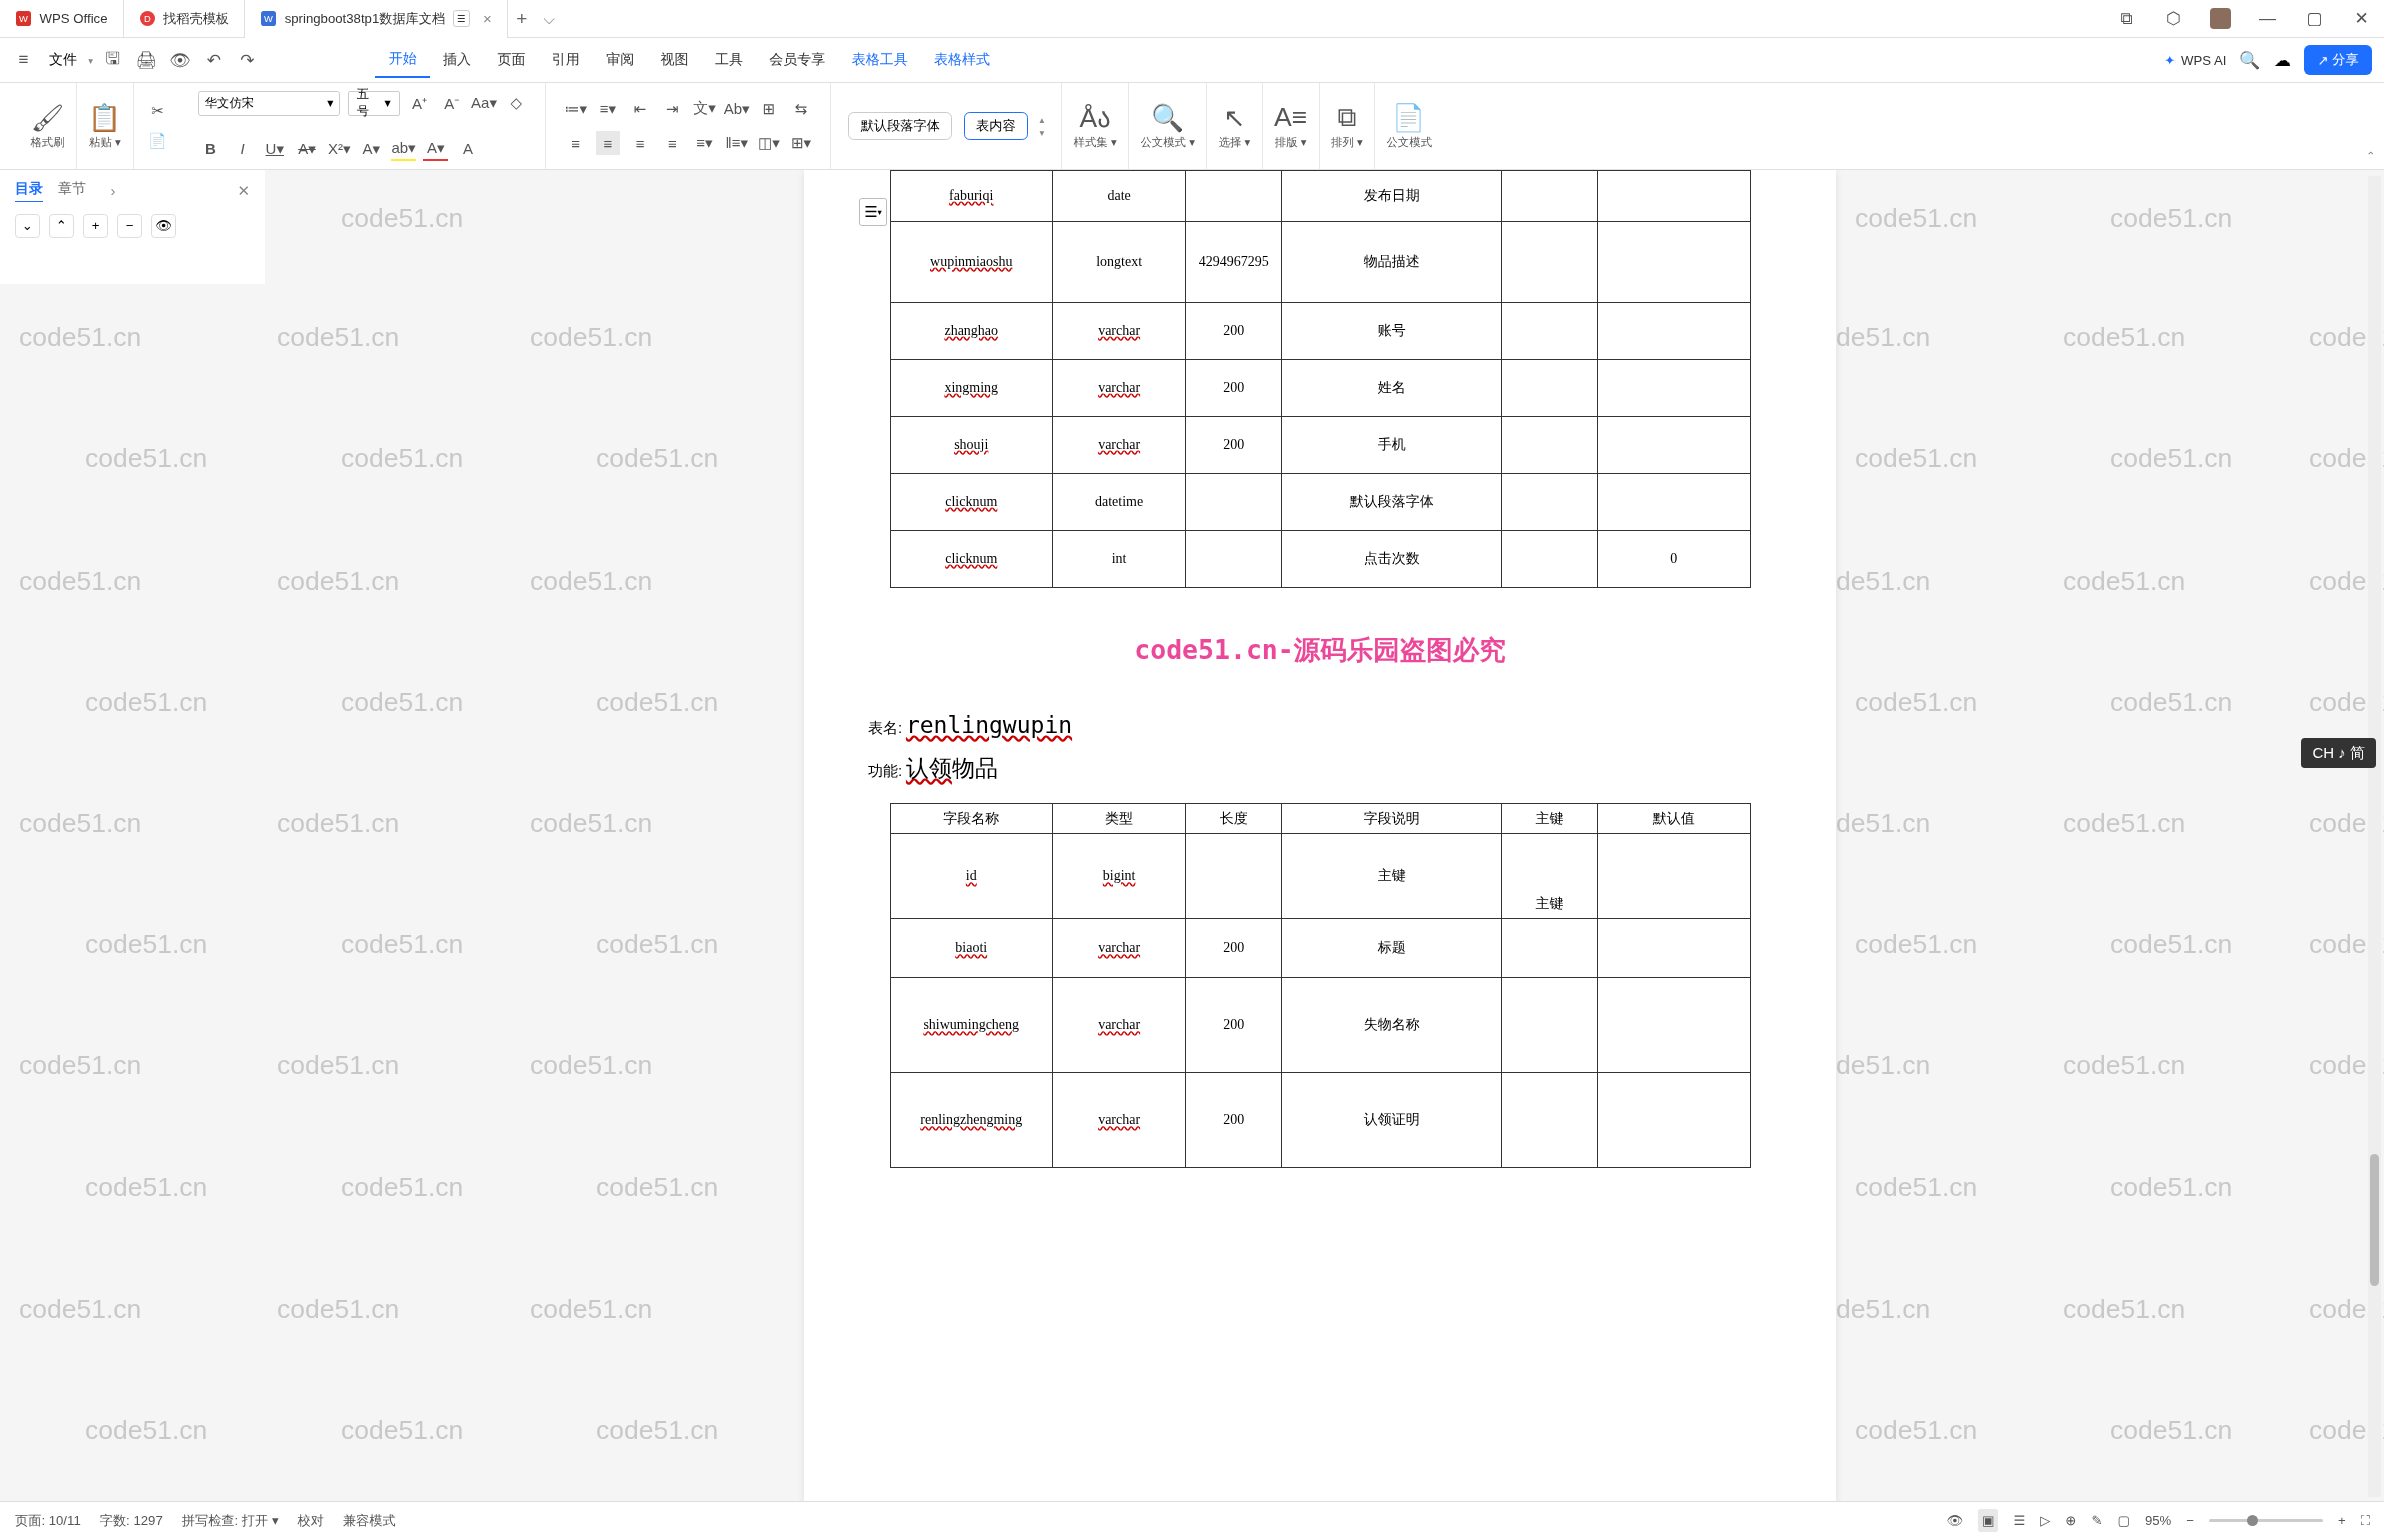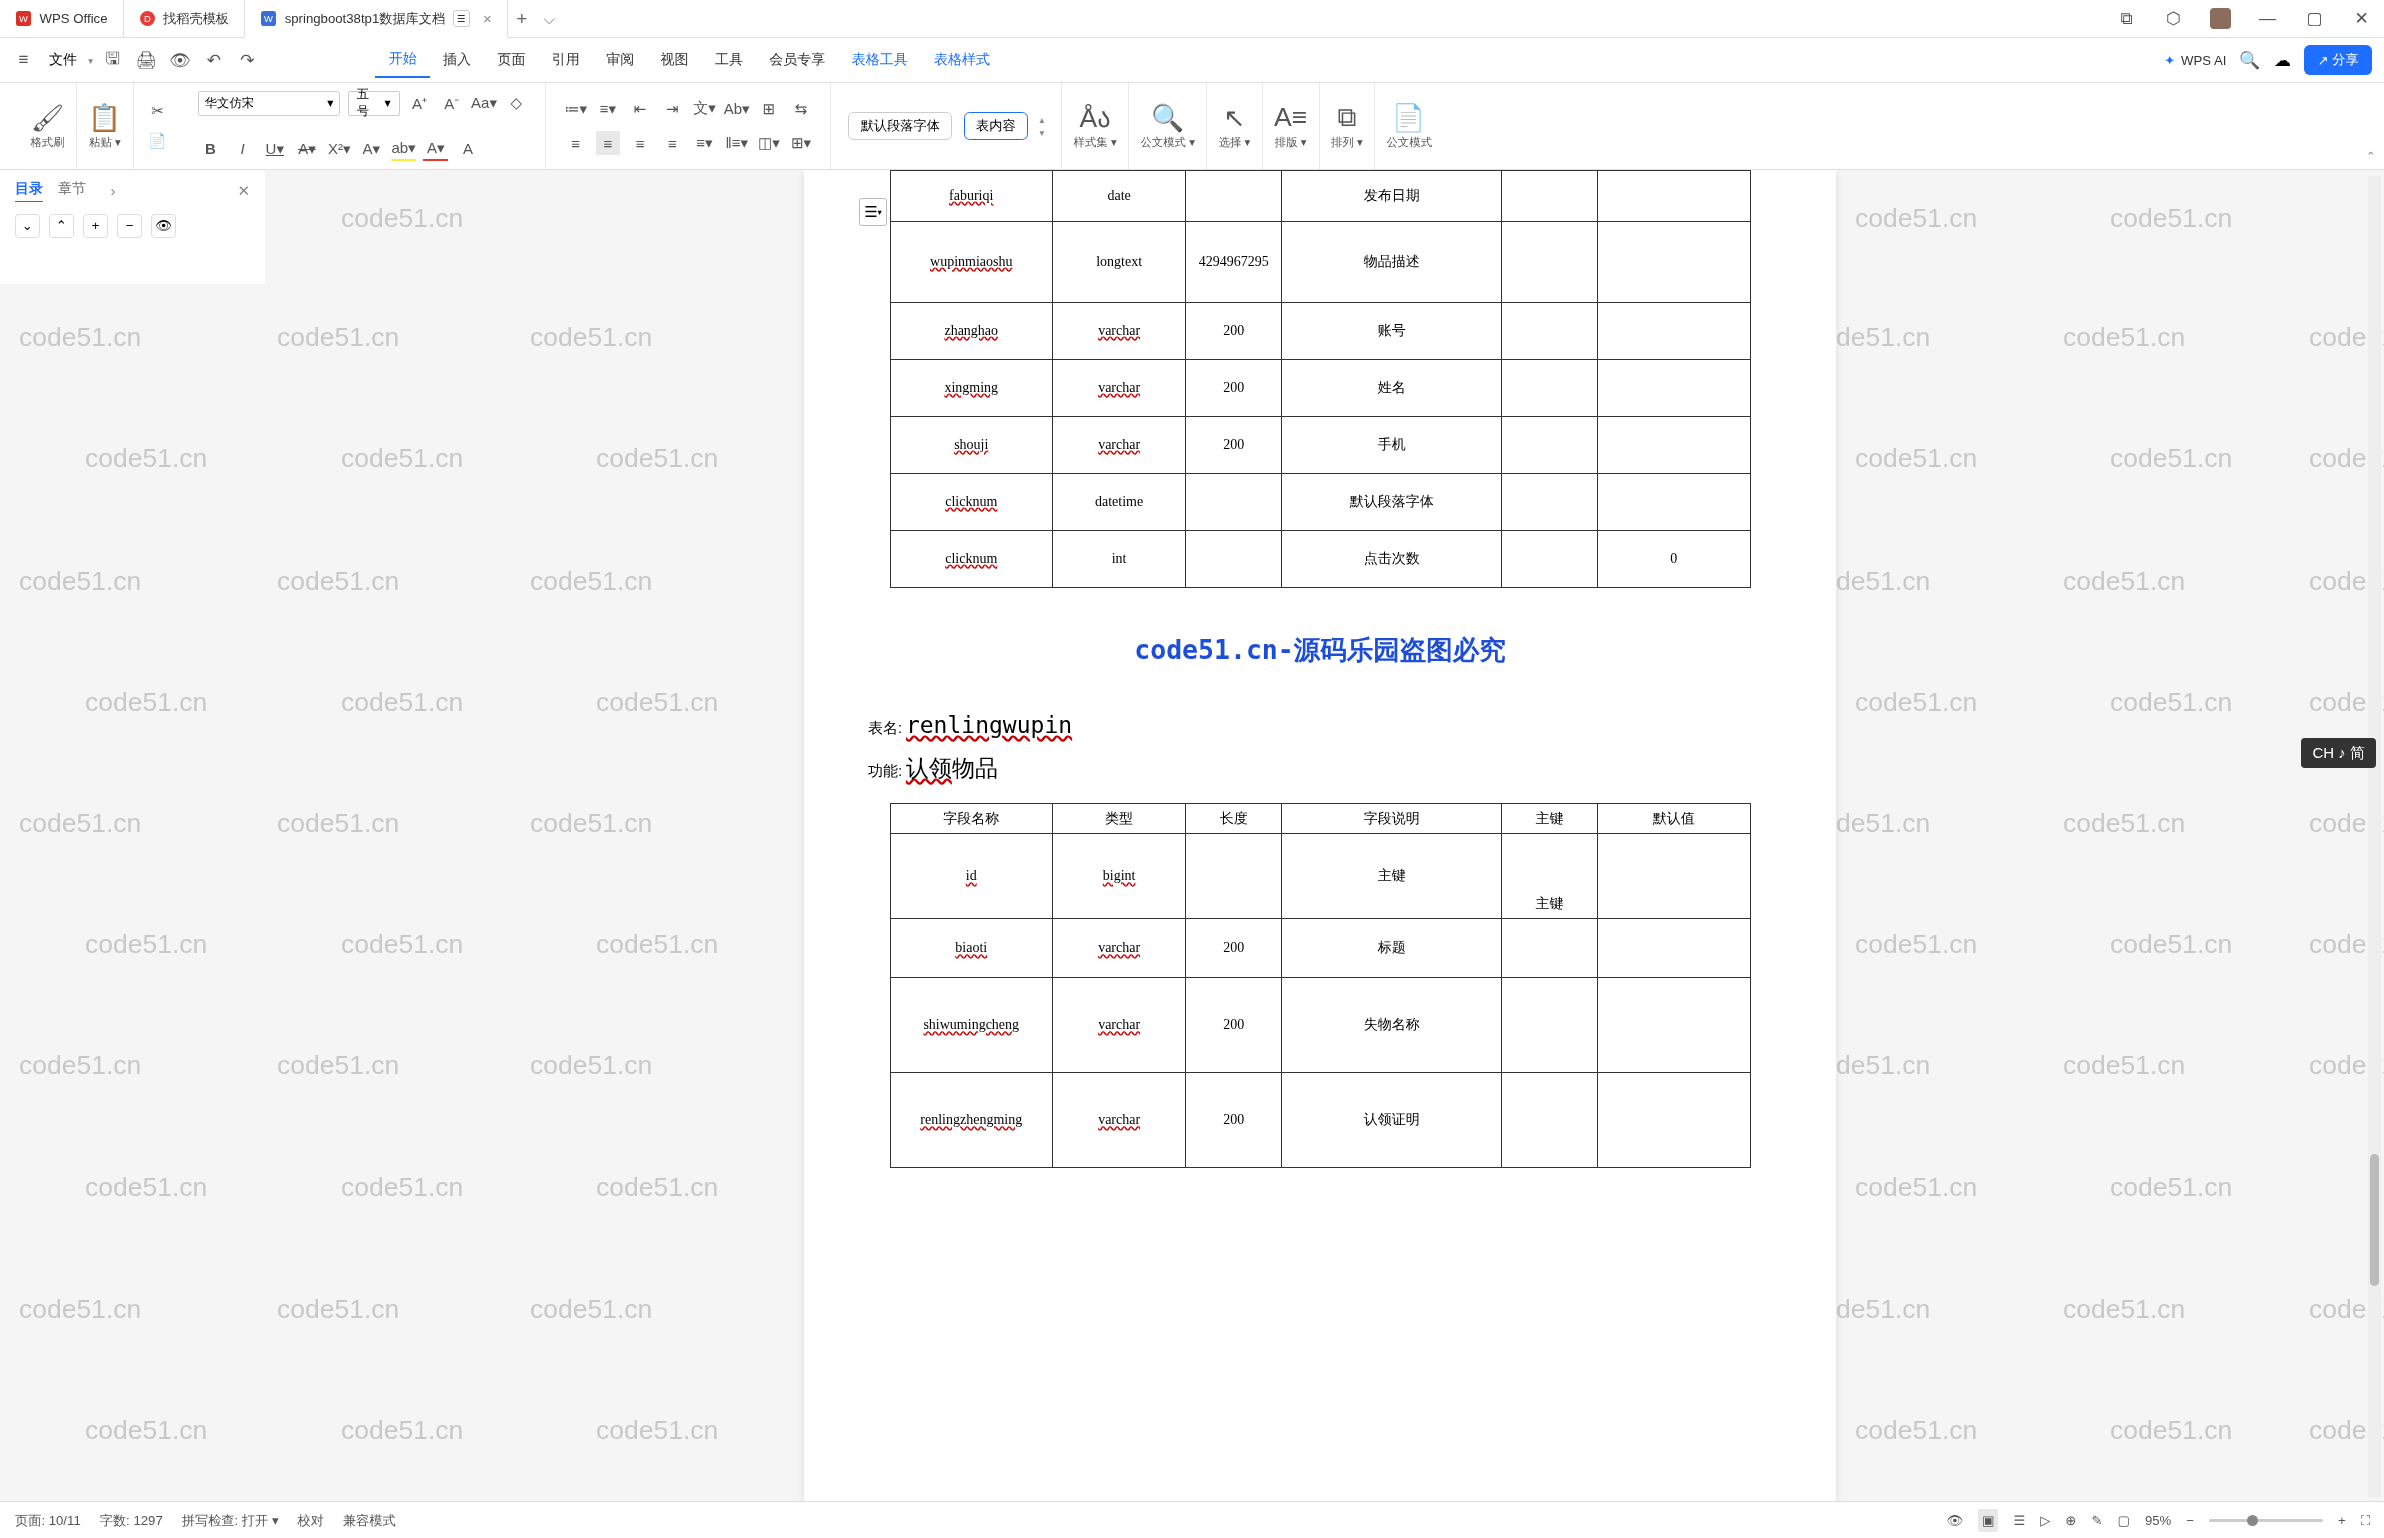--- a/index.html
+++ b/index.html
@@ -55,21 +55,21 @@
 
 .doc-area { position: absolute; left: 274px; right: 19px; top: 170px; bottom: 38px; display: flex; justify-content: center; z-index: 3; }
 .page { width: 1032px; background: #fff; box-shadow: 0 1.9px 7.6px rgba(0,0,0,0.1); position: relative; padding: 0; }
 
 
 .doc-table { border-collapse: collapse; margin: 0 auto; }
 .doc-table td, .doc-table th { border: 1.9px solid #333; padding: 5.7px 3.8px; text-align: center; font-size: 14px; font-family: "FangSong", "STFangSong", serif; vertical-align: middle; }
 .doc-table td.u { text-decoration: underline; text-decoration-color: #c00; text-decoration-style: wavy; }
 .doc-table th { font-weight: normal; }
 
-.doc-heading { text-align: center; font-size: 26.5px; color: #1d4ed8; font-weight: bold; margin: 44px 0; font-family: "Consolas", monospace; }
+.doc-heading { text-align: center; font-size: 26.5px; color: #ec4899; font-weight: bold; margin: 44px 0; font-family: "Consolas", monospace; }
 .doc-label-row { margin: 15px 0 11.4px 64px; font-size: 15px; font-family: "FangSong", serif; }
 .doc-label-row .val { font-family: "Consolas", monospace; font-size: 23px; text-decoration: underline; text-decoration-color: #c00; text-decoration-style: wavy; }
 
 
 .page-indicator { position: absolute; left: 55px; top: 28px; width: 28px; height: 28px; border: 0.9px solid #bbb; border-radius: 2.8px; display: flex; align-items: center; justify-content: center; font-size: 15px; }
 
 
 .ime-badge { position: fixed; right: 7.6px; top: 738px; background: #333; color: #fff; padding: 5.7px 11.4px; border-radius: 3.8px; font-size: 15px; z-index: 99; display: flex; align-items: center; gap: 7.6px; }
 
 

